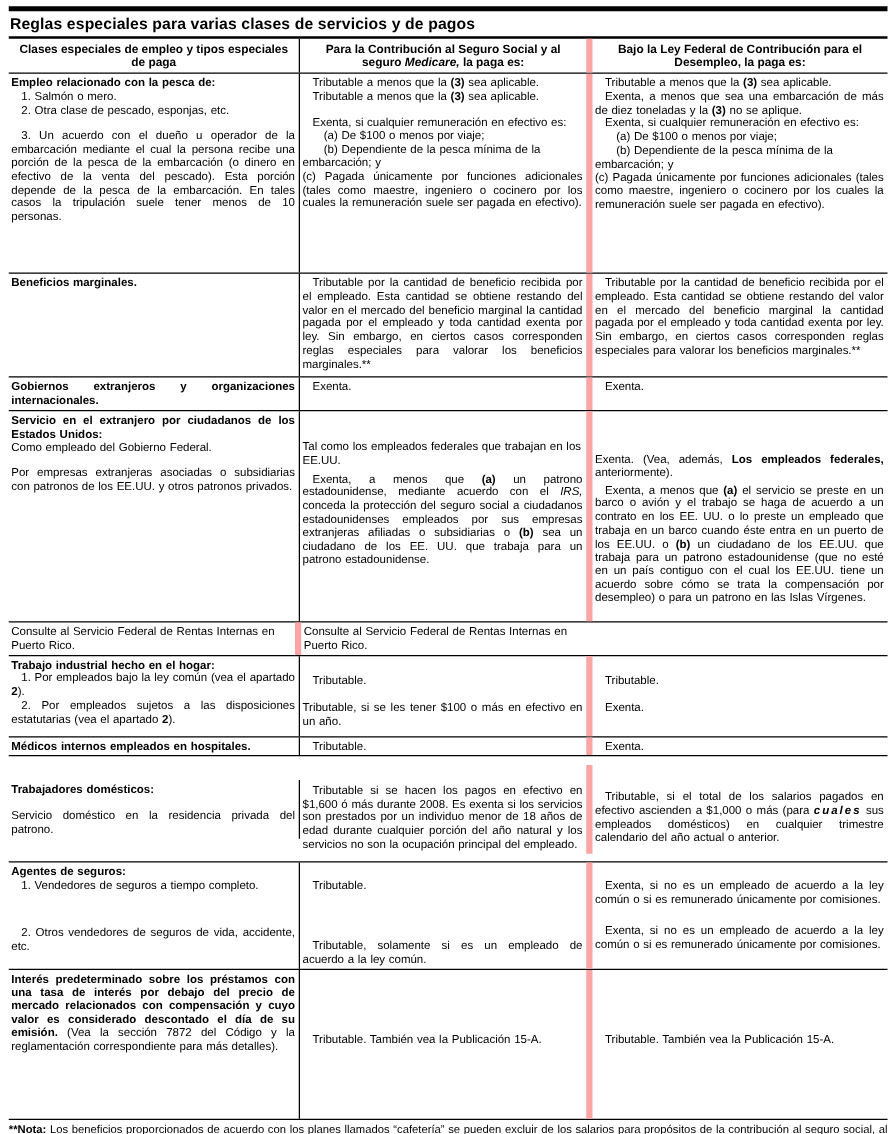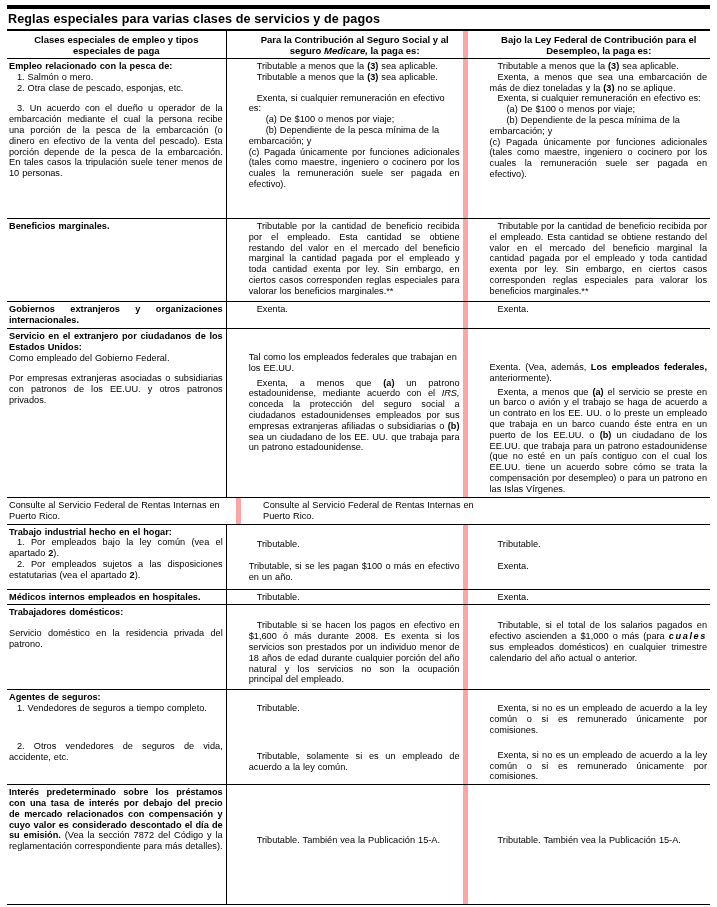--- a/index.html
+++ b/index.html
@@ -12,21 +12,21 @@
     font-family:"Liberation Sans","DejaVu Sans",sans-serif;
     box-sizing:border-box;
     padding:5px 7px 4px 7px;
   }
   .top-rule{height:4px;background:#000;}
   .doc-title{
     font-size:12.6px;font-weight:bold;
     margin:3px 0 3px 1px;letter-spacing:.1px;
   }
   .rules-table{border-top:2px solid #000;}
-  .row{display:flex;border-bottom:1px solid #000;box-sizing:border-box;gap:20px;}
+  .row{display:flex;border-bottom:1px solid #000;box-sizing:border-box;}
   .header-row{border-bottom:1.5px solid #000;}
   .cell{box-sizing:border-box;padding:2px 3px 2px 2px;overflow:hidden;}
   .c1{width:233px;border-right:1px solid #000;}
   .c2{width:234px;border-right:5px solid #fca5a5;}
   .c3{width:236px;}
   .hcell{
     display:flex;align-items:flex-start;justify-content:center;
     text-align:center;font-weight:bold;font-size:9.5px;line-height:11px;
     padding:3px 8px 2px 8px;
   }
@@ -131,39 +131,39 @@
           </div>
         </div>
         <div class="row" style="min-height: 65px;">
           <div class="cell c1">
             <p class="para ind0"><b>Trabajo industrial hecho en el hogar:</b></p>
             <p class="para ind1">1. Por empleados bajo la ley común (vea el apartado <b>2</b>).</p>
             <p class="para ind1">2. Por empleados sujetos a las disposiciones estatutarias (vea el apartado <b>2</b>).</p>
           </div>
           <div class="cell c2">
             <p class="para ind1 nj" style="margin-top: 12px;">Tributable.</p>
-            <p class="para ind0" style="margin-top: 12px;">Tributable, si se les pagan $100 o más en efectivo en un año.</p>
+            <p class="para ind0" style="margin-top: 12px;">Tributable, si se les tener $100 o más en efectivo en un año.</p>
           </div>
           <div class="cell c3">
             <p class="para ind1 nj" style="margin-top: 12px;">Tributable.</p>
             <p class="para ind1 nj" style="margin-top: 12px;">Exenta.</p>
           </div>
         </div>
         <div class="row" style="min-height: 15px;">
           <div class="cell c1">
             <p class="para ind0"><b>Médicos internos empleados en hospitales.</b></p>
           </div>
           <div class="cell c2">
             <p class="para ind1 nj">Tributable.</p>
           </div>
           <div class="cell c3">
             <p class="para ind1 nj">Exenta.</p>
           </div>
         </div>
-        <div class="row" style="min-height: 85px;">
+        <div class="row" style="min-height: 85px; align-items: center;">
           <div class="cell c1">
             <p class="para ind0"><b>Trabajadores domésticos:</b></p>
             <p class="para ind0" style="margin-top: 10px;">Servicio doméstico en la residencia privada del patrono.</p>
           </div>
           <div class="cell c2">
             <p class="para ind1" style="margin-top: 13px;">Tributable si se hacen los pagos en efectivo en $1,600 ó más durante 2008. Es exenta si los servicios son prestados por un individuo menor de 18 años de edad durante cualquier porción del año natural y los servicios no son la ocupación principal del empleado.</p>
           </div>
           <div class="cell c3">
             <p class="para ind1" style="margin-top: 13px;">Tributable, si el total de los salarios pagados en efectivo ascienden a $1,000 o más (para <b><i>cuales</i></b> sus empleados domésticos) en cualquier trimestre calendario del año actual o anterior.</p>
           </div>

